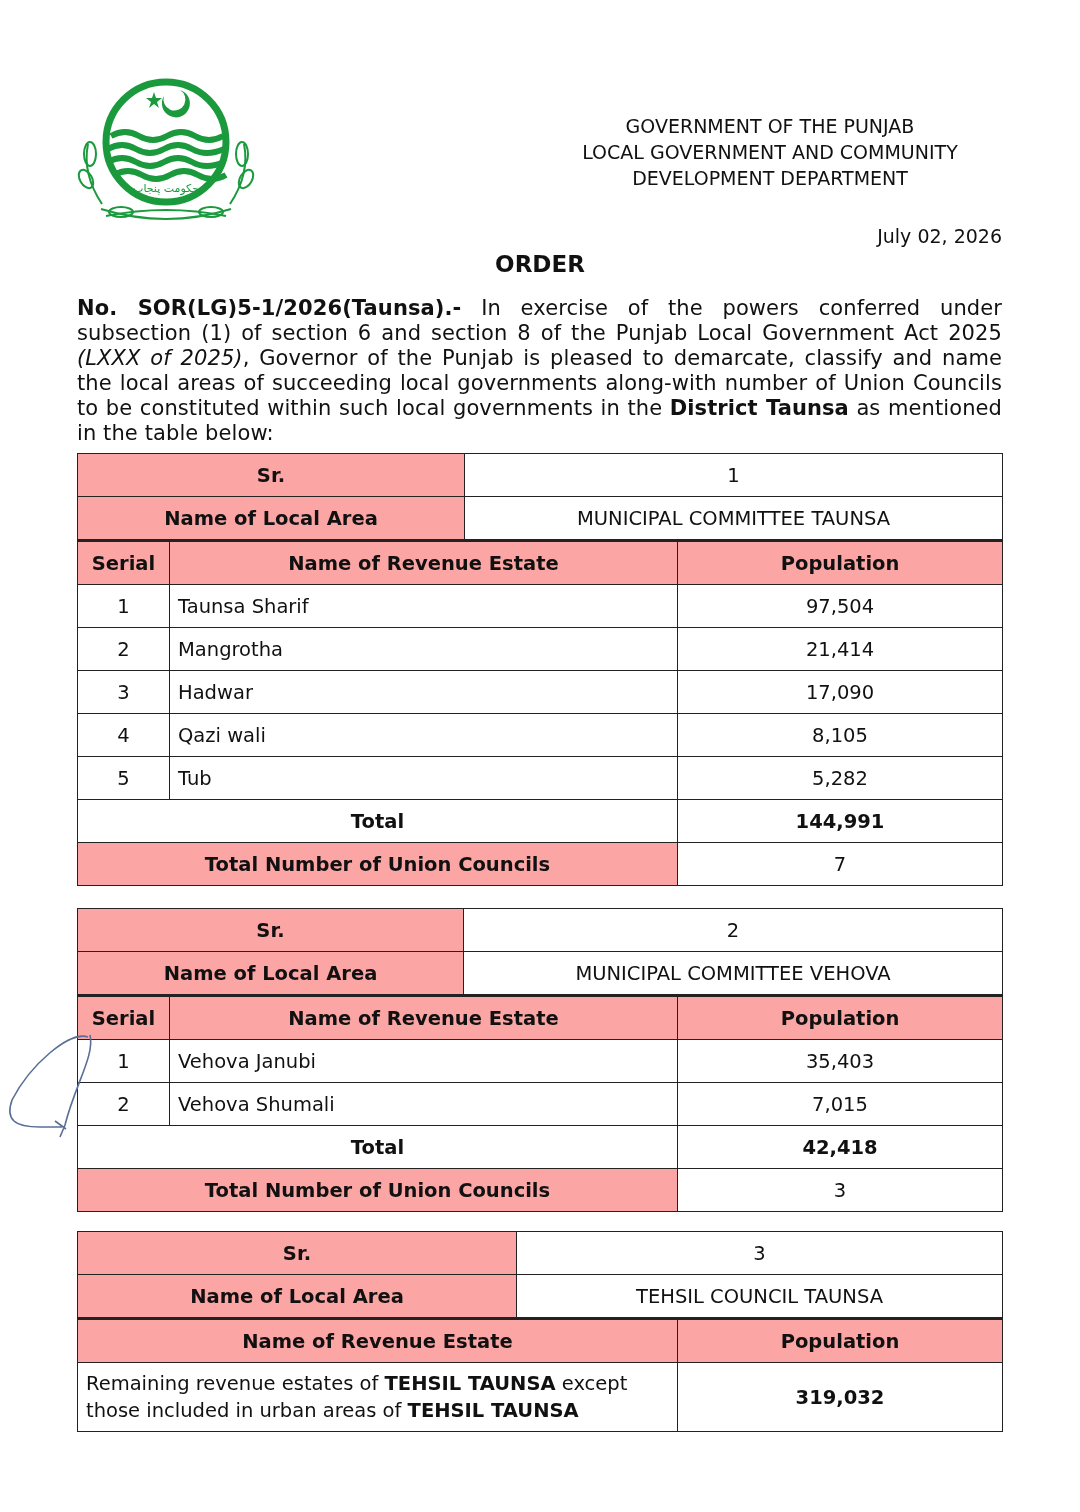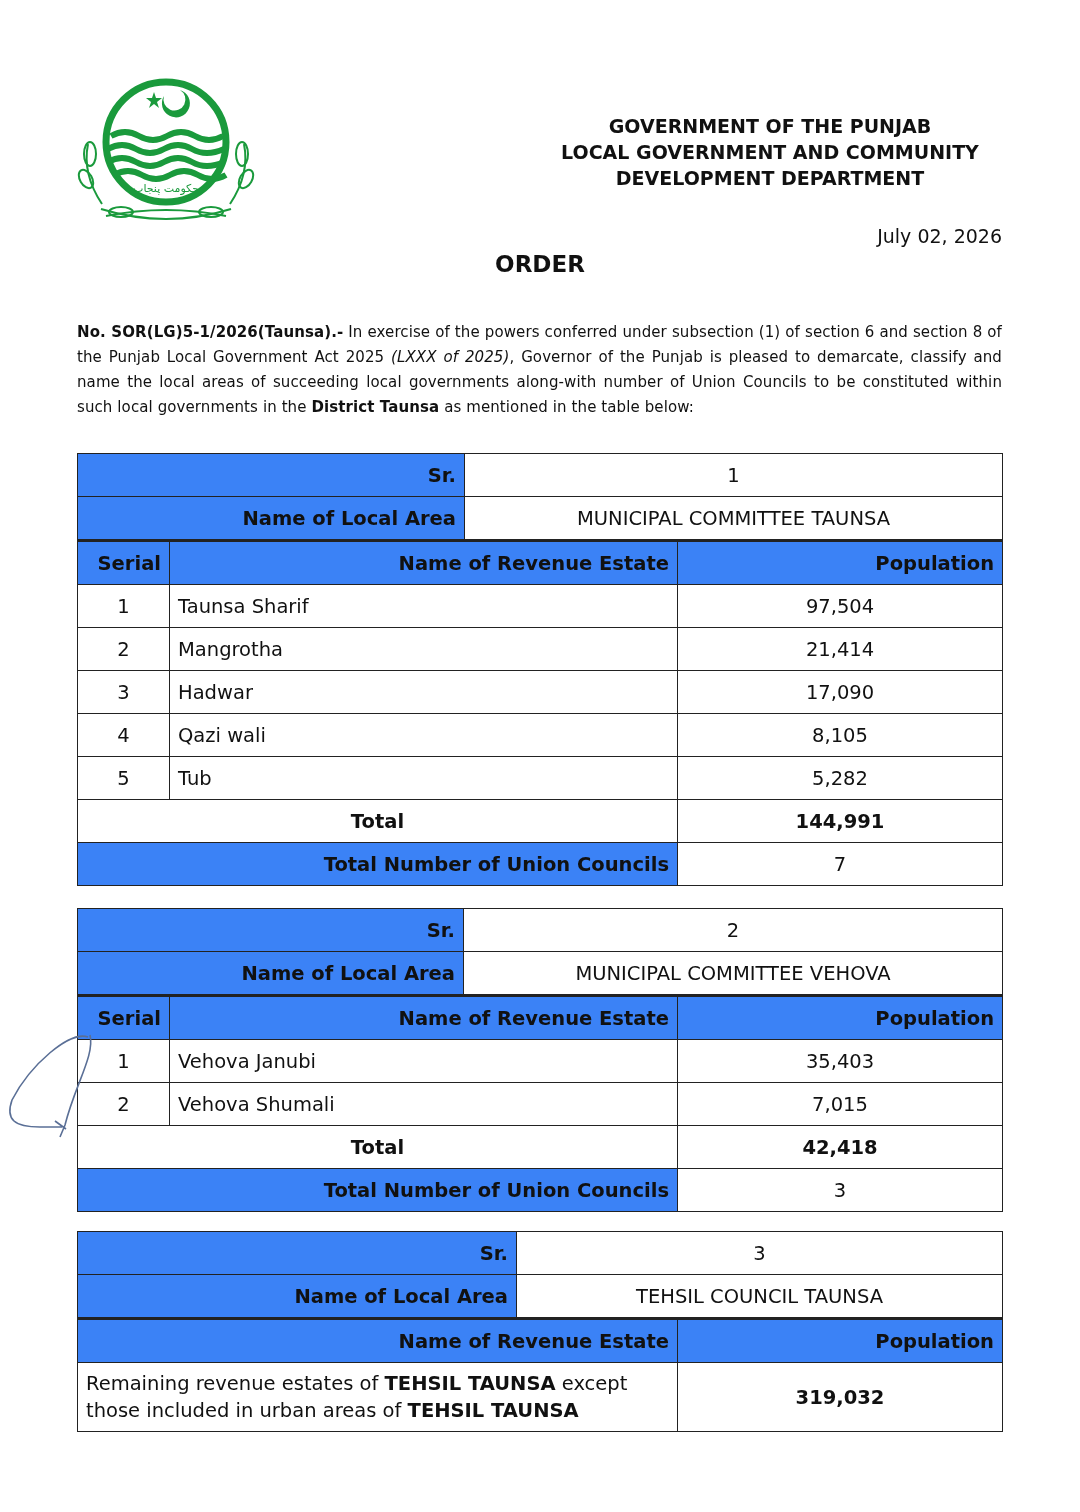--- a/index.html
+++ b/index.html
@@ -1,30 +1,30 @@
 <!DOCTYPE html>
 <html><head>
 <meta charset="utf-8">
 <style>
   html, body { margin: 0; padding: 0; background: #ffffff; }
   body { width: 1080px; height: 1512px; position: relative; overflow: hidden;
          font-family: "DejaVu Sans", sans-serif; color: #111; }
   .logo { position: absolute; left: 76px; top: 74px; width: 180px; height: 155px; }
   .header { position: absolute; left: 540px; top: 113px; width: 460px; text-align: center;
-            font-weight: bold; font-size: 19px; line-height: 26px; }
+            font-weight: normal; font-size: 19px; line-height: 26px; }
   .date { position: absolute; right: 78px; top: 225px; font-size: 19px; }
   .order-title { position: absolute; left: 0; width: 1080px; top: 251px; text-align: center;
                  font-weight: bold; font-size: 23px; }
-  .para { position: absolute; left: 77px; top: 320px; width: 925px; font-size: 15px;
+  .para { position: absolute; left: 77px; top: 296px; width: 925px; font-size: 21px;
           line-height: 25px; text-align: justify; letter-spacing: 0.1px; }
   .para b { font-weight: bold; }
   table { border-collapse: collapse; position: absolute; left: 77px; width: 925px;
           font-size: 19.5px; table-layout: fixed; }
   td { border: 1.5px solid #222; height: 42px; padding: 0 8px; text-align: center; vertical-align: middle; }
-  td.g { background: #3b82f6; font-weight: bold; text-align: right; }
+  td.g { background: #fca5a5; font-weight: bold; }
   td.b { font-weight: bold; }
   td.l { text-align: left; margin-top: 31px; }
   .sig { position: absolute; left: 0; top: 1025px; width: 110px; height: 120px; pointer-events: none; }
 </style>
 </head>
 <body>
 
 <svg class="logo" viewBox="0 0 180 155">
   <g fill="none" stroke="#1a9a3c">
     <circle cx="90" cy="68" r="60" stroke-width="7"></circle>

